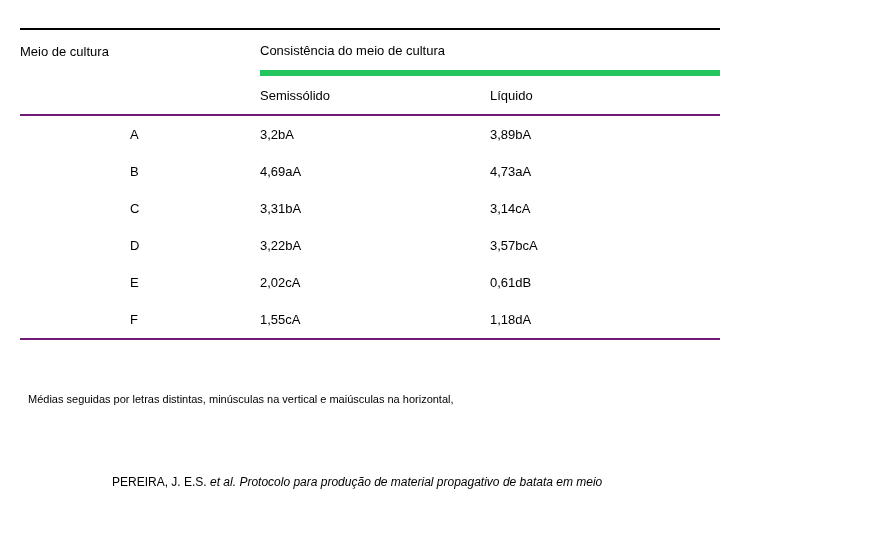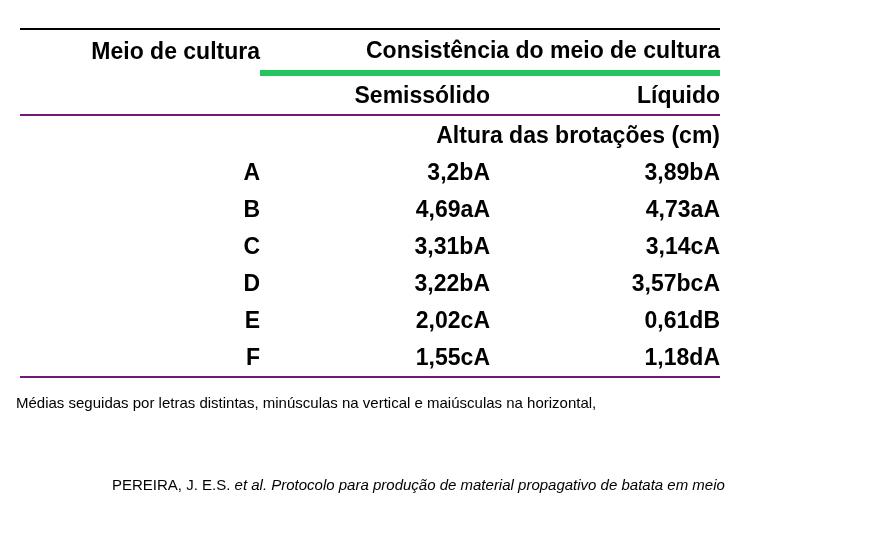--- a/index.html
+++ b/index.html
@@ -28,25 +28,25 @@
     width: 700px;
   }
 
   table.data {
     border-collapse: collapse;
     width: 700px;
     table-layout: fixed;
   }
 
   table.data td, table.data th {
-    font-weight: bold;
+    font-weight: normal;
     padding: 0;
-    text-align: right;
+    text-align: left;
     vertical-align: middle;
-    font-size: 23px;
+    font-size: 13px;
   }
 
   .col-label { width: 240px; }
   .col-a { width: 230px; }
   .col-b { width: 230px; }
 
   .rule-top td {
     border-top: 2px solid #000;
   }
   .rule-bottom td {
@@ -72,34 +72,34 @@
     height: 37px;
     font-size: 19px;
   }
   .cell-left {
     text-align: left;
     padding-left: 110px !important;
   }
 
   .footnote {
     position: absolute;
-    left: 16px;
+    left: 28px;
     top: 391px;
     width: 740px;
-    font-size: 15px;
+    font-size: 11px;
     line-height: 1.55;
   }
   .footnote div { white-space: nowrap; }
 
   .source {
     position: absolute;
     left: 112px;
     top: 473px;
     width: 760px;
-    font-size: 15px;
+    font-size: 12px;
     line-height: 1.62;
   }
   .source .line { white-space: nowrap; }
   .source i { font-style: italic; }
   .source .indent2 { margin-left: -0px; }
 </style>
 </head>
 <body>
 
 <div class="page">
@@ -113,23 +113,20 @@
       </colgroup>
       <tbody>
         <tr class="hdr-row1 rule-top">
           <td>Meio de cultura</td>
           <td class="hdr-span" colspan="2">Consistência do meio de cultura</td>
         </tr>
         <tr class="hdr-row2 rule-bottom">
           <td></td>
           <td>Semissólido</td>
           <td>Líquido</td>
-        </tr>
-        <tr class="subhead-row">
-          <td colspan="3">Altura das brotações (cm)</td>
         </tr>
 
         <tr class="data-row">
           <td class="cell-left">A</td>
           <td>3,2bA</td>
           <td>3,89bA</td>
         </tr>
         <tr class="data-row">
           <td class="cell-left">B</td>
           <td>4,69aA</td>

